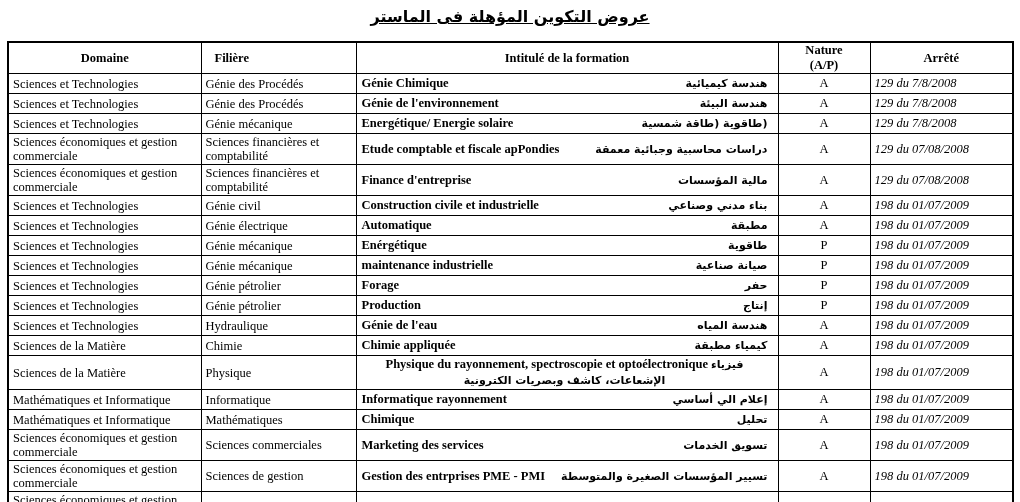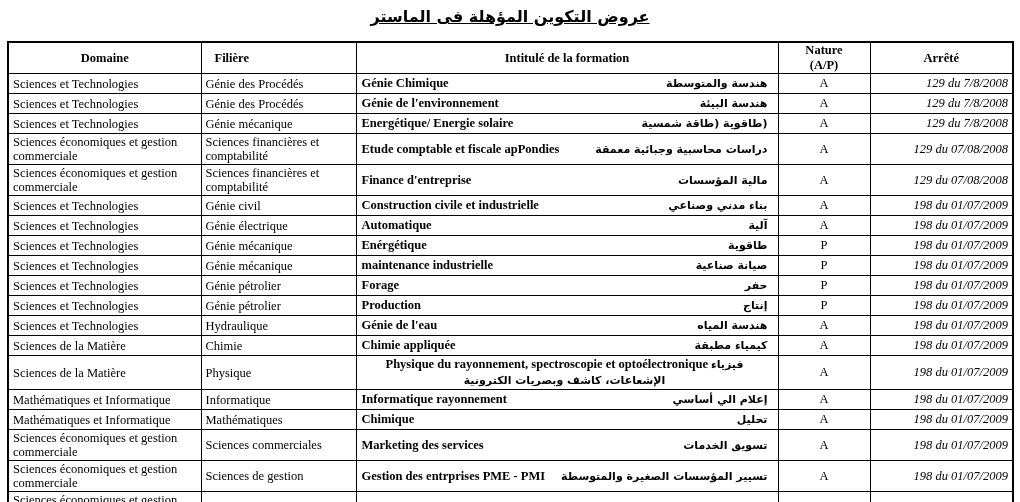--- a/index.html
+++ b/index.html
@@ -63,21 +63,21 @@
     font-family: "DejaVu Sans", sans-serif;
   }
   td.c-form .form-inner.wrap-center {
     display: block;
     text-align: center;
     line-height: 1.25;
   }
   td.c-form .form-inner.wrap-center .fr,
   td.c-form .form-inner.wrap-center .ar { display: inline; }
   td.c-nat { text-align: center; }
-  td.c-arr { text-align: right; font-style: italic; margin-top: 43px; }
+  td.c-arr { text-align: left; font-style: italic; margin-top: 43px; }
 </style>
 </head>
 <body>
 
 <div class="page-title">عروض التكوين المؤهلة فى الماستر</div>
 
 <table class="formations">
   <colgroup>
     <col style="width:193px">
     <col style="width:155px">
@@ -94,21 +94,21 @@
       <th class="h-arrete">Arrêté</th>
     </tr>
   </thead>
   <tbody>
   <tr>
     <td class="c-dom">Sciences et Technologies</td>
     <td class="c-fil">Génie des Procédés</td>
     <td class="c-form">
       <div class="form-inner">
         <span class="fr">Génie Chimique</span>
-        <span class="ar" dir="rtl">هندسة والمتوسطة</span>
+        <span class="ar" dir="rtl">هندسة كيميائية</span>
       </div>
     </td>
     <td class="c-nat">A</td>
     <td class="c-arr">129 du 7/8/2008</td>
   </tr>
 
   <tr>
     <td class="c-dom">Sciences et Technologies</td>
     <td class="c-fil">Génie des Procédés</td>
     <td class="c-form">
@@ -172,21 +172,21 @@
     <td class="c-nat">A</td>
     <td class="c-arr">198 du 01/07/2009</td>
   </tr>
 
   <tr>
     <td class="c-dom">Sciences et Technologies</td>
     <td class="c-fil">Génie électrique</td>
     <td class="c-form">
       <div class="form-inner">
         <span class="fr">Automatique</span>
-        <span class="ar" dir="rtl">آلية</span>
+        <span class="ar" dir="rtl">مطبقة</span>
       </div>
     </td>
     <td class="c-nat">A</td>
     <td class="c-arr">198 du 01/07/2009</td>
   </tr>
 
   <tr>
     <td class="c-dom">Sciences et Technologies</td>
     <td class="c-fil">Génie mécanique</td>
     <td class="c-form">

